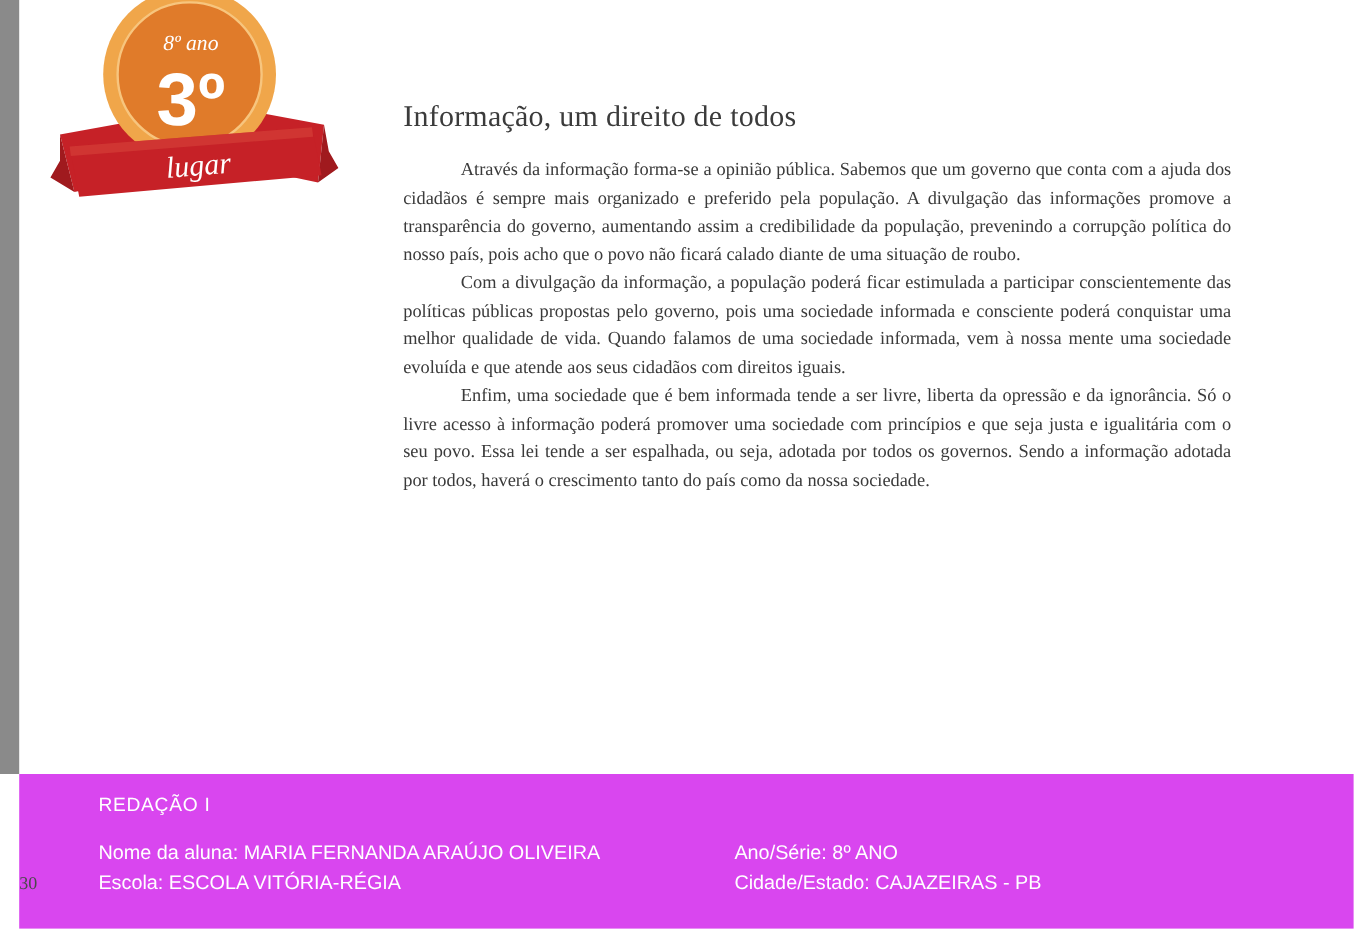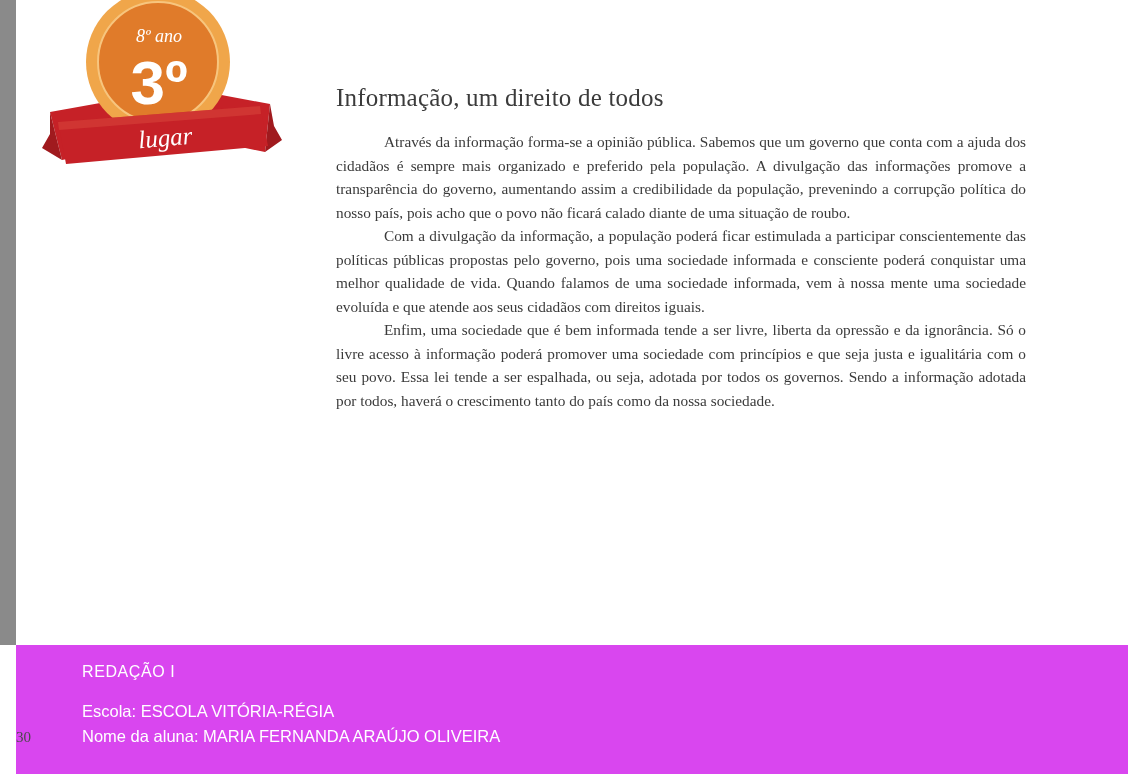--- a/index.html
+++ b/index.html
@@ -145,29 +145,37 @@
       <p>Enfim, uma sociedade que é bem informada tende a ser livre, liberta da opressão e da ignorância. Só o livre acesso à informação poderá promover uma sociedade com princípios e que seja justa e igualitária com o seu povo. Essa lei tende a ser espalhada, ou seja, adotada por todos os governos. Sendo a informação adotada por todos, haverá o crescimento tanto do país como da nossa sociedade.</p>
     </div>
   </div>
 
   <div class="footer">
     <div class="footer-inner">
       <div class="footer-title">REDAÇÃO I</div>
       <div class="footer-cols">
         <div class="footer-col-left">
           <div class="footer-line">
+            <span class="lbl">Nome da aluna:</span>
+            <span class="val">MARIA FERNANDA ARAÚJO OLIVEIRA</span>
+          </div>
+          <div class="footer-line">
             <span class="lbl">Escola:</span>
             <span class="val">ESCOLA VITÓRIA-RÉGIA</span>
           </div>
-          <div class="footer-line">
-            <span class="lbl">Nome da aluna:</span>
-            <span class="val">MARIA FERNANDA ARAÚJO OLIVEIRA</span>
-          </div>
         </div>
         <div class="footer-col-right">
+          <div class="footer-line">
+            <span class="lbl">Ano/Série:</span>
+            <span class="val">8º ANO</span>
+          </div>
+          <div class="footer-line">
+            <span class="lbl">Cidade/Estado:</span>
+            <span class="val">CAJAZEIRAS - PB</span>
+          </div>
         </div>
       </div>
     </div>
   </div>
 
   <div class="page-number">30</div>
 
 </div>
 
 </body></html>

